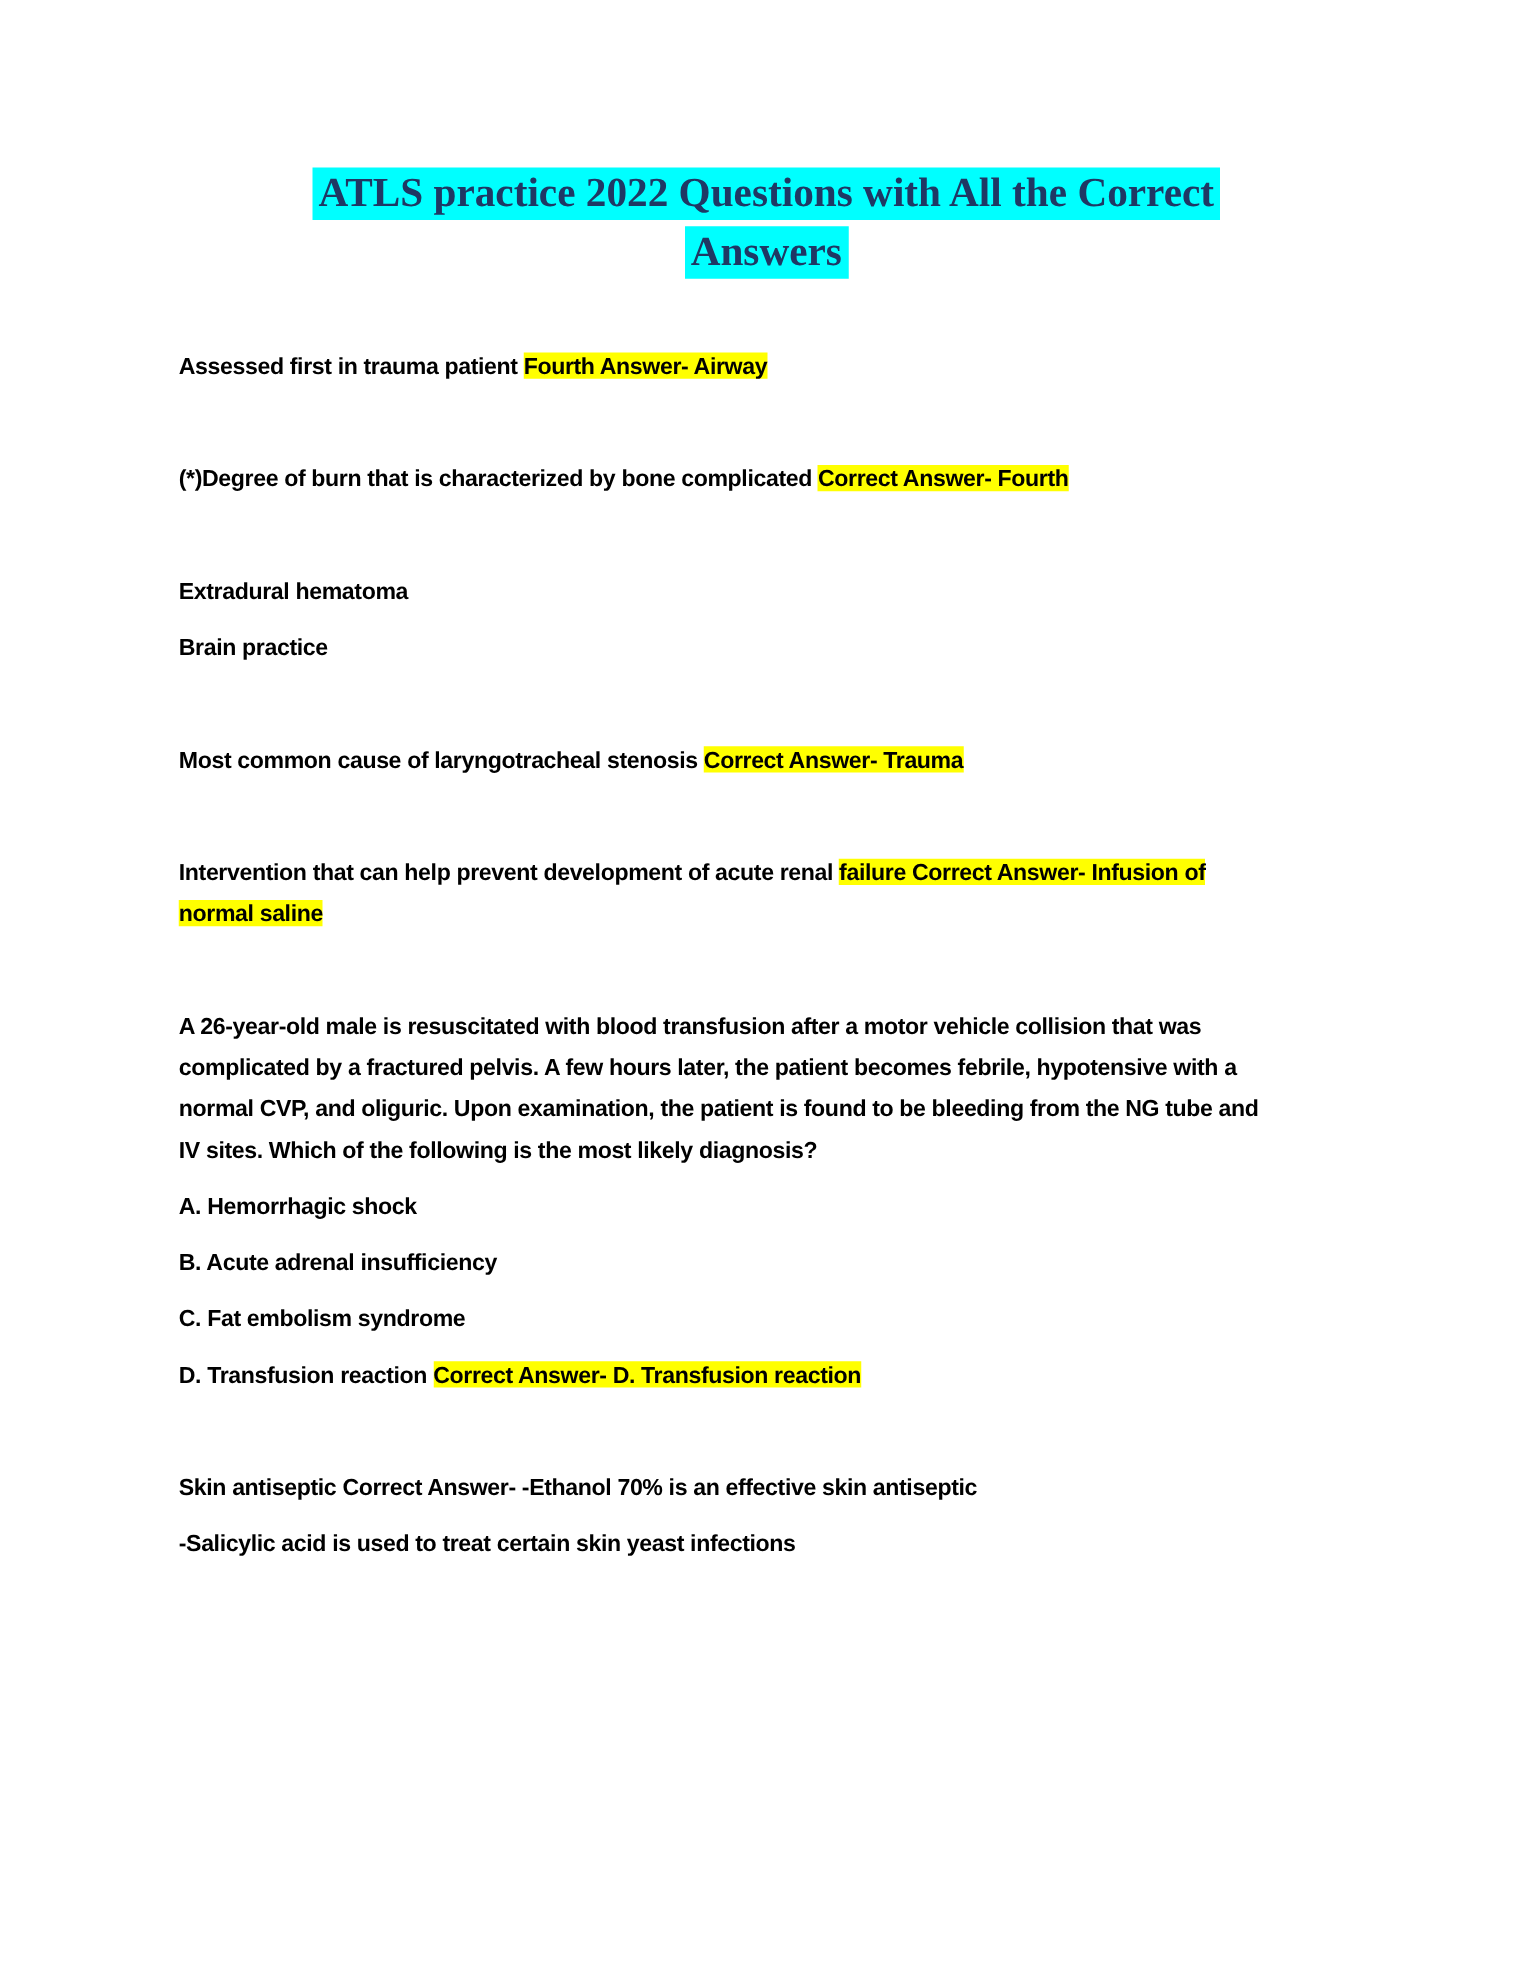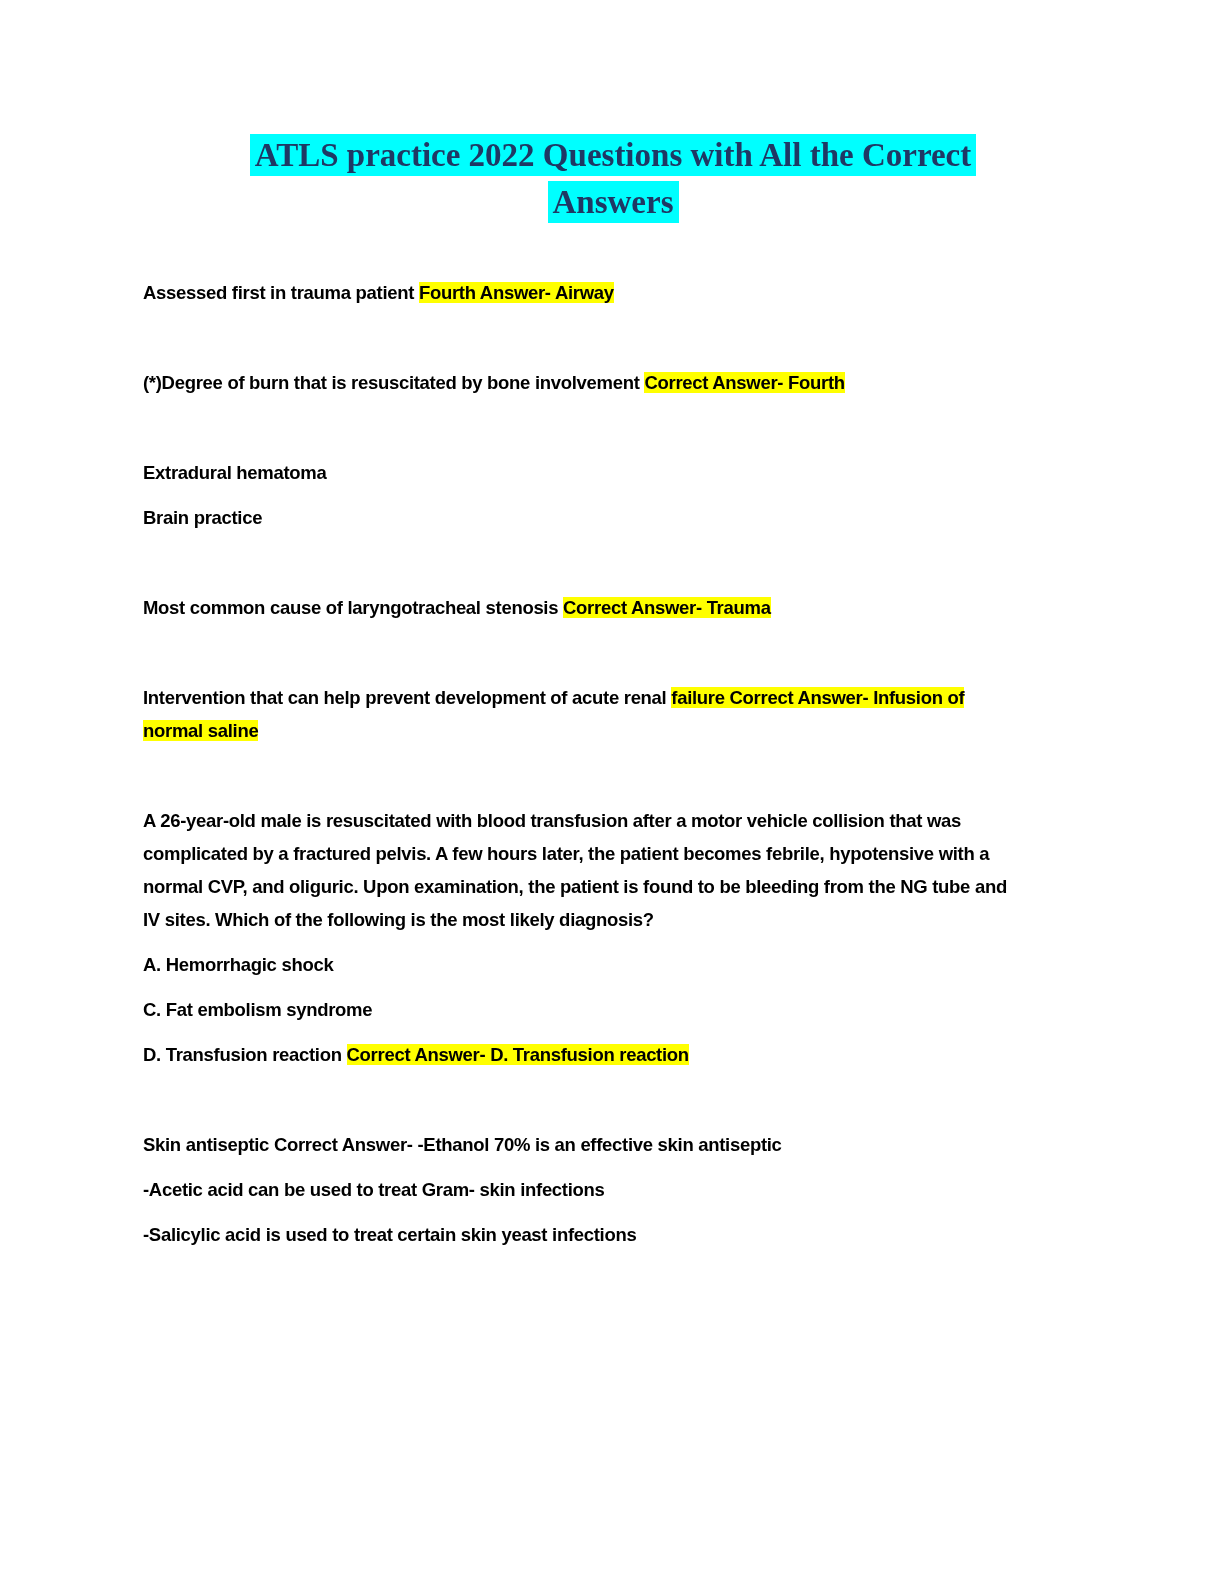--- a/index.html
+++ b/index.html
@@ -56,30 +56,30 @@
   }
 </style>
 </head>
 <body>
 
 <div class="page">
   <h1 class="doc-title"><span class="title-hl">ATLS practice 2022 Questions with All the Correct
 Answers</span></h1>
   <div id="content">
       <p class="para blank-after"><span class="">Assessed first in trauma patient </span><span class="hl">Fourth Answer- Airway</span></p>
-      <p class="para blank-after"><span class="">(*)Degree of burn that is resuscitated by bone involvement </span><span class="hl">Correct Answer- Fourth</span></p>
+      <p class="para blank-after"><span class="">(*)Degree of burn that is characterized by bone complicated </span><span class="hl">Correct Answer- Fourth</span></p>
       <p class="para"><span class="">Extradural hematoma</span></p>
       <p class="para blank-after"><span class="">Brain practice</span></p>
       <p class="para blank-after"><span class="">Most common cause of laryngotracheal stenosis </span><span class="hl">Correct Answer- Trauma</span></p>
       <p class="para blank-after"><span class="">Intervention that can help prevent development of acute renal </span><span class="hl">failure Correct Answer- Infusion of
 normal saline</span></p>
       <p class="para"><span class="">A 26-year-old male is resuscitated with blood transfusion after a motor vehicle collision that was
 complicated by a fractured pelvis. A few hours later, the patient becomes febrile, hypotensive with a
 normal CVP, and oliguric. Upon examination, the patient is found to be bleeding from the NG tube and
 IV sites. Which of the following is the most likely diagnosis?</span></p>
       <p class="para"><span class="">A. Hemorrhagic shock</span></p>
+      <p class="para"><span class="">B. Acute adrenal insufficiency</span></p>
       <p class="para"><span class="">C. Fat embolism syndrome</span></p>
       <p class="para blank-after"><span class="">D. Transfusion reaction </span><span class="hl">Correct Answer- D. Transfusion reaction</span></p>
       <p class="para"><span class="">Skin antiseptic Correct Answer- -Ethanol 70% is an effective skin antiseptic</span></p>
-      <p class="para"><span class="">-Acetic acid can be used to treat Gram- skin infections</span></p>
       <p class="para blank-after"><span class="">-Salicylic acid is used to treat certain skin yeast infections</span></p>
     </div>
 </div>
 
 </body></html>

